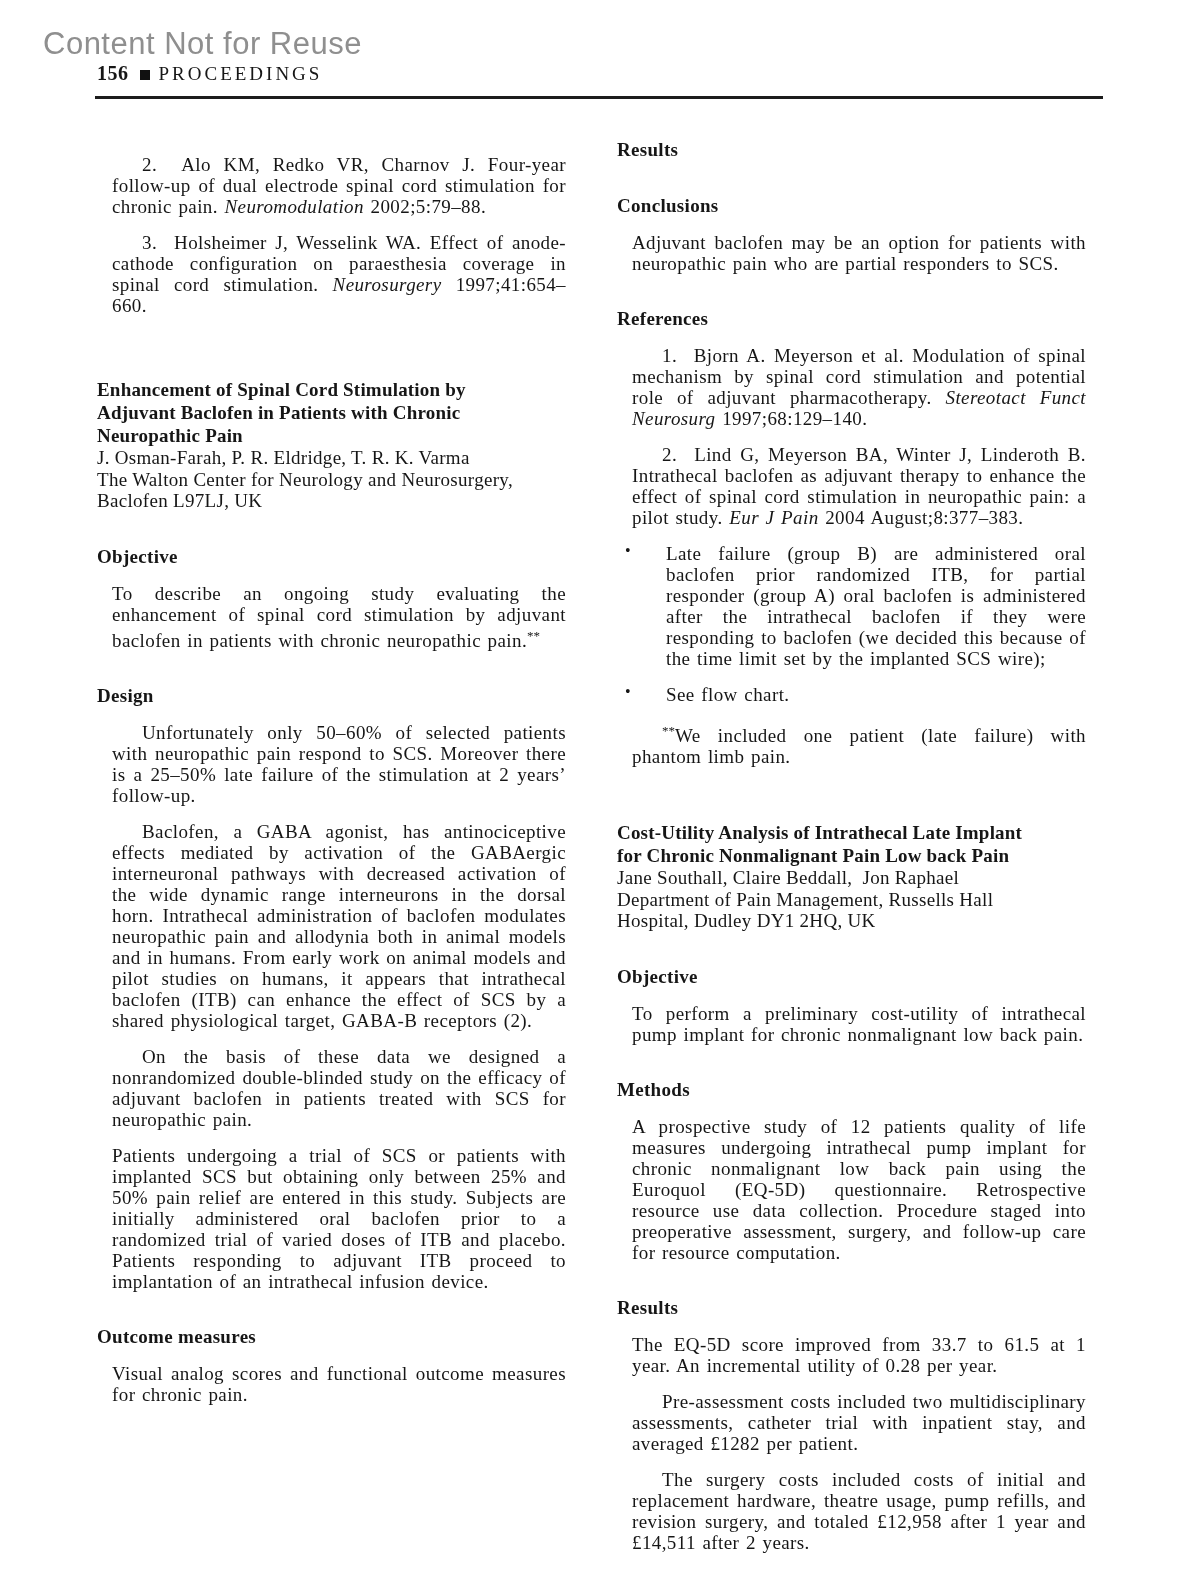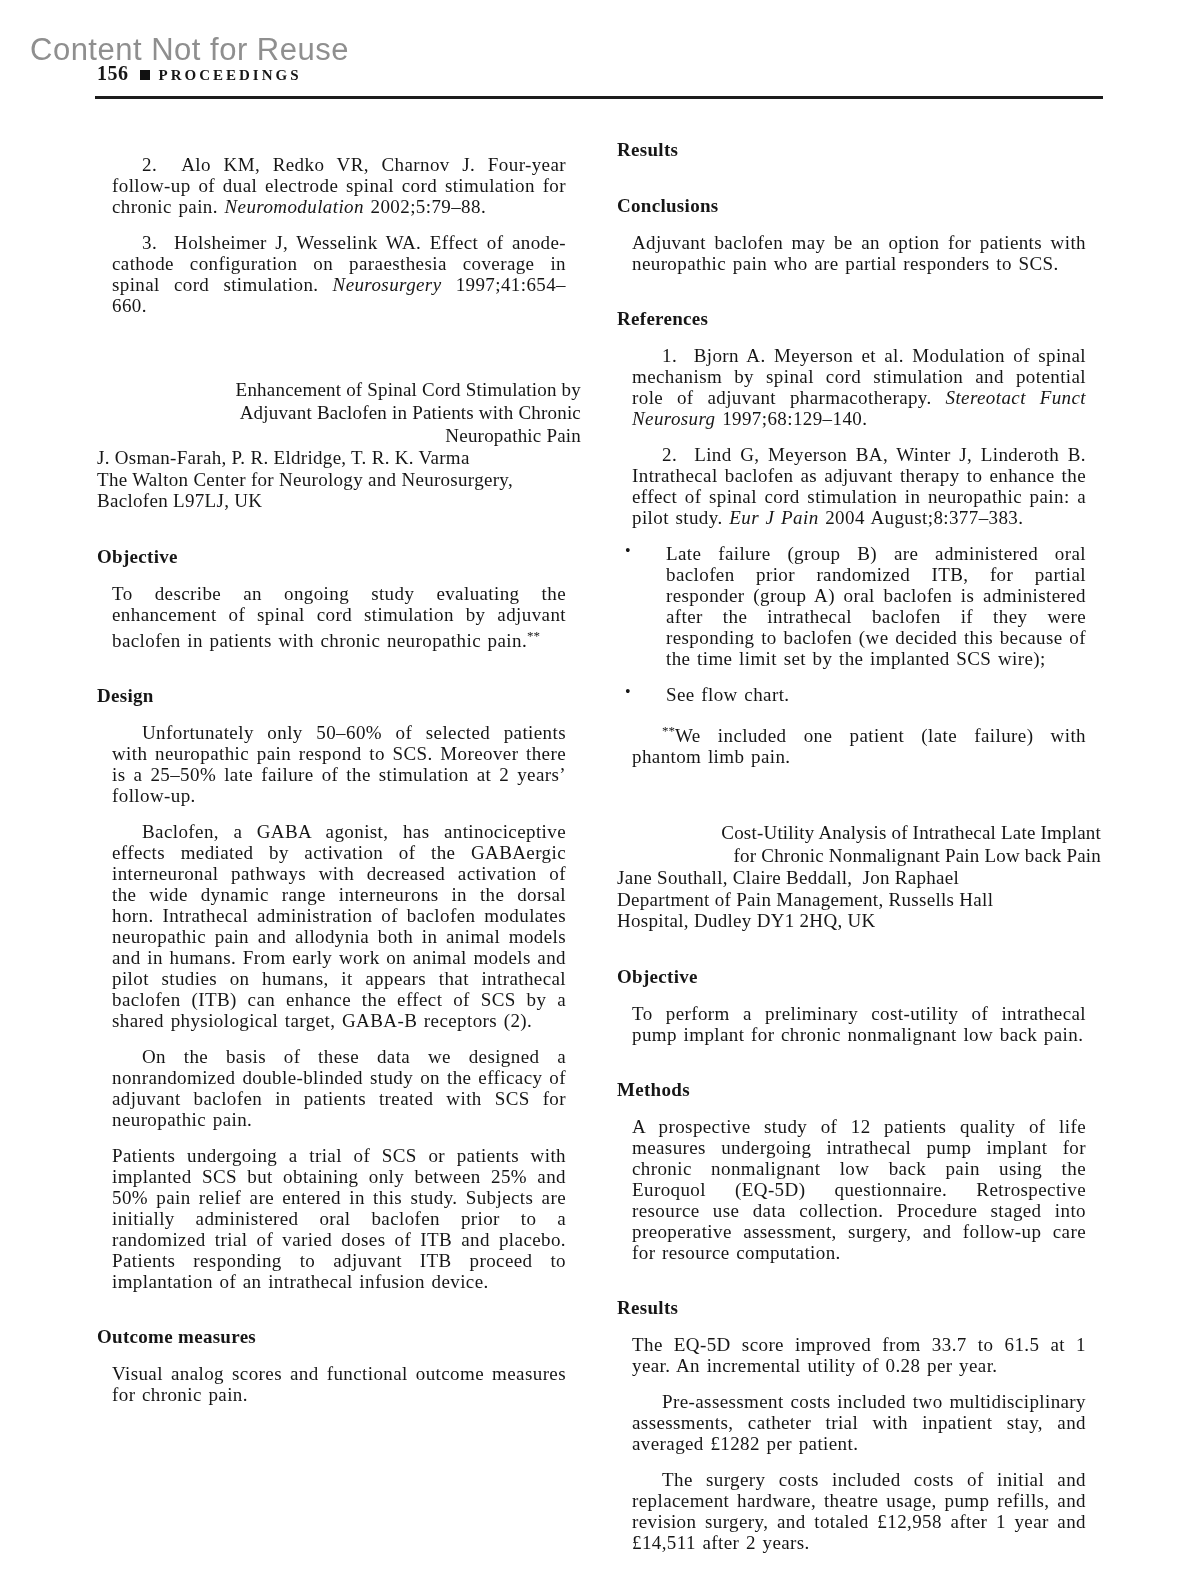--- a/index.html
+++ b/index.html
@@ -3,52 +3,52 @@
 <meta charset="utf-8">
 <style>
   html,body { margin:0; padding:0; background:#ffffff; }
   .page {
     position:relative; width:1200px; height:1577px;
     background:#ffffff; overflow:hidden;
     font-family:"Liberation Serif", serif;
     color:#161616;
   }
   .watermark {
-    position:absolute; left:30px; top:26px;
+    position:absolute; left:43px; top:26px;
     font-family:"Liberation Sans", sans-serif;
-    font-size:31px; color:#8f8f8f; letter-spacing:0.5px;margin-top:6px;
+    font-size:31px; color:#8f8f8f; letter-spacing:0.5px;
   }
   .page-header {
     position:absolute; left:97px; top:62px; width:1006px;
     white-space:nowrap;
   }
   .page-num { font-size:20px; font-weight:bold; letter-spacing:0.5px; }
   .sq {
     display:inline-block; width:10px; height:10px; background:#111;
     margin:0 9px 0 11px;
   }
-  .proc { font-size:15px; letter-spacing:3px; font-weight:700; }
+  .proc { font-size:19px; letter-spacing:3px; font-weight:400; }
   .rule {
     position:absolute; left:95px; top:96px; width:1008px; height:3px;
     background:#1c1c1c;
   }
   .col { position:absolute; top:139px; width:484px; }
   .col-left  { left:97px;  }
   .col-right { left:617px; }
 
   p { margin:15px; font-size:19px; line-height:21px; text-align:justify;
       letter-spacing:0.4px; word-spacing:1.5px; }
   .ind { text-indent:30px; }
   .shead { margin:34px 0 12px 0; font-size:19px; font-weight:bold; line-height:22px;
            letter-spacing:0.3px; }
   .first { margin-top:0; }
   .art-title { margin-top:62px; }
   .art-title.t2 { margin-top:54px; }
-  .art-title div { font-size:19px; font-weight:normal; line-height:23px; white-space:nowrap;
-                   letter-spacing:0.2px;text-align:right; }
+  .art-title div { font-size:19px; font-weight:bold; line-height:23px; white-space:nowrap;
+                   letter-spacing:0.2px; }
   .art-meta { font-size:19px; line-height:21.5px; letter-spacing:0.3px; }
   .bullet { position:relative; padding-left:34px; }
   .b-dot { position:absolute; left:8px; top:-1px; }
   sup { font-size:13px; vertical-align:7px; letter-spacing:0; }
   .footnote { text-indent:30px; }
   i { letter-spacing:0.4px; }
 </style>
 </head>
 <body>
 

